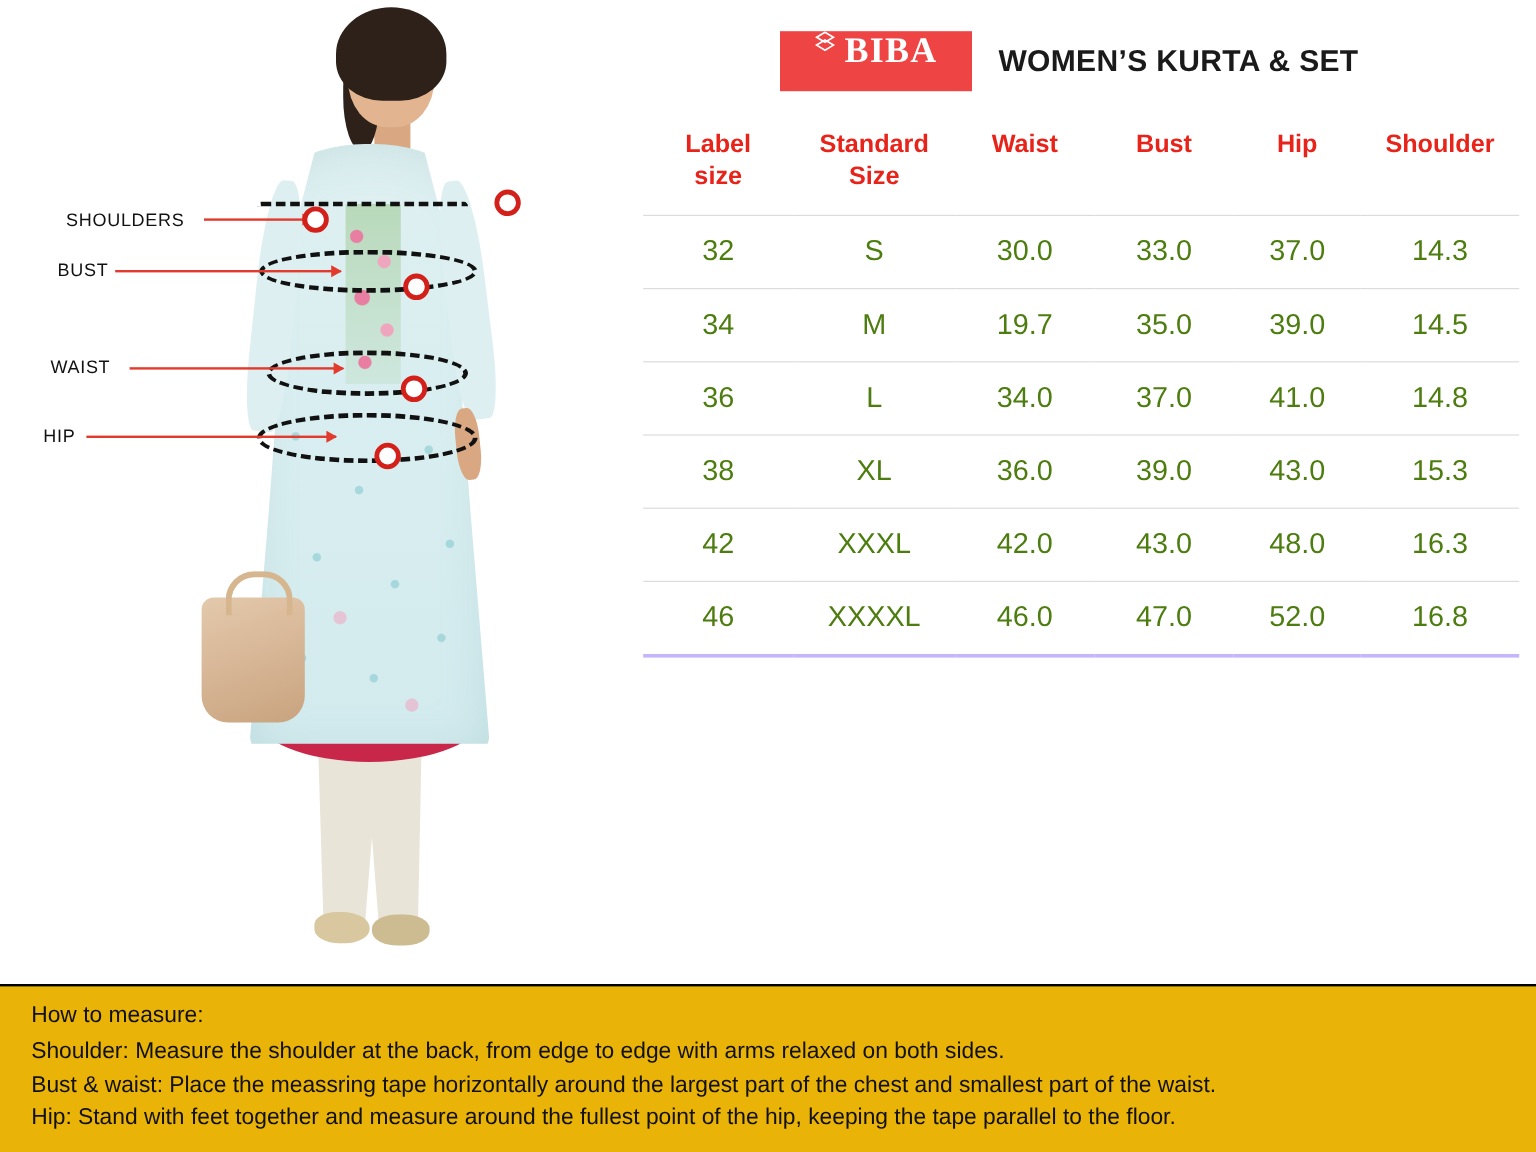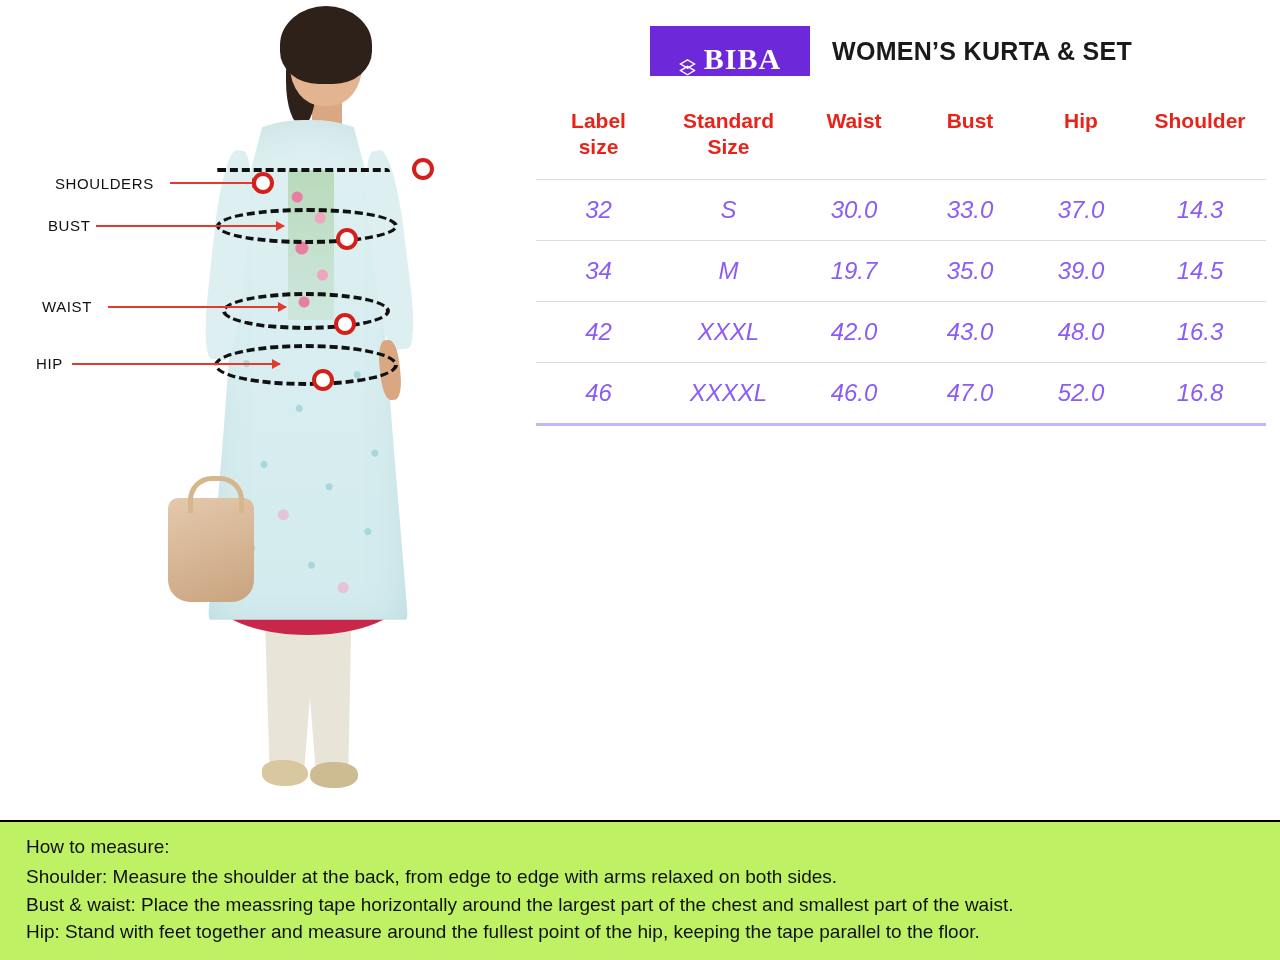--- a/index.html
+++ b/index.html
@@ -317,23 +317,23 @@
     position: absolute;
     left: 10px;
     top: 26px;
     display: flex;
     align-items: center;
     gap: 22px;
   }
   .brand-badge {
     width: 160px;
     height: 50px;
-    background: #6d28d9;
+    background: #ef4444;
     display: flex;
-    align-items: flex-end;
+    align-items: flex-start;
     justify-content: center;
     gap: 8px;
   }
   .brand-diamond {
     width: 17px;
     height: 17px;
     display: flex;
     align-items: center;
     justify-content: center;
   }
@@ -367,41 +367,40 @@
     padding: 8px 0 18px 0;
     text-align: center;
     vertical-align: top;
     line-height: 1.25;
   }
   table.size-table td {
     font-size: 24px;
     text-align: center;
     padding: 16px 0;
     border-top: 1px solid #dcdcdc;
-    color: #8b5cf6;
-    font-style: italic;
+    color: #4d7c0f;
   }
   table.size-table tbody tr:last-child td {
     border-bottom: 3px solid #c4b5fd;
   }
   .col-label { width: 125px; }
   .col-std   { width: 135px; }
   .col-waist { width: 116px; }
   .col-bust  { width: 116px; }
   .col-hip   { width: 106px; }
   .col-sh    { width: 132px; }
 
   
   .note {
     position: absolute;
     left: 0;
     top: 820px;
     width: 1280px;
     height: 140px;
-    background: #bef264;
+    background: #eab308;
     border-top: 2px solid #000000;
     padding: 14px 22px 0 26px;
     box-sizing: border-box;
   }
   .note-title {
     font-size: 19px;
     color: #111;
     margin-bottom: 5px;
   }
   .note-line {
@@ -506,20 +505,36 @@
         </tr>
         <tr>
           <td>34</td>
           <td>M</td>
           <td>19.7</td>
           <td>35.0</td>
           <td>39.0</td>
           <td>14.5</td>
         </tr>
         <tr>
+          <td>36</td>
+          <td>L</td>
+          <td>34.0</td>
+          <td>37.0</td>
+          <td>41.0</td>
+          <td>14.8</td>
+        </tr>
+        <tr>
+          <td>38</td>
+          <td>XL</td>
+          <td>36.0</td>
+          <td>39.0</td>
+          <td>43.0</td>
+          <td>15.3</td>
+        </tr>
+        <tr>
           <td>42</td>
           <td>XXXL</td>
           <td>42.0</td>
           <td>43.0</td>
           <td>48.0</td>
           <td>16.3</td>
         </tr>
         <tr>
           <td>46</td>
           <td>XXXXL</td>

